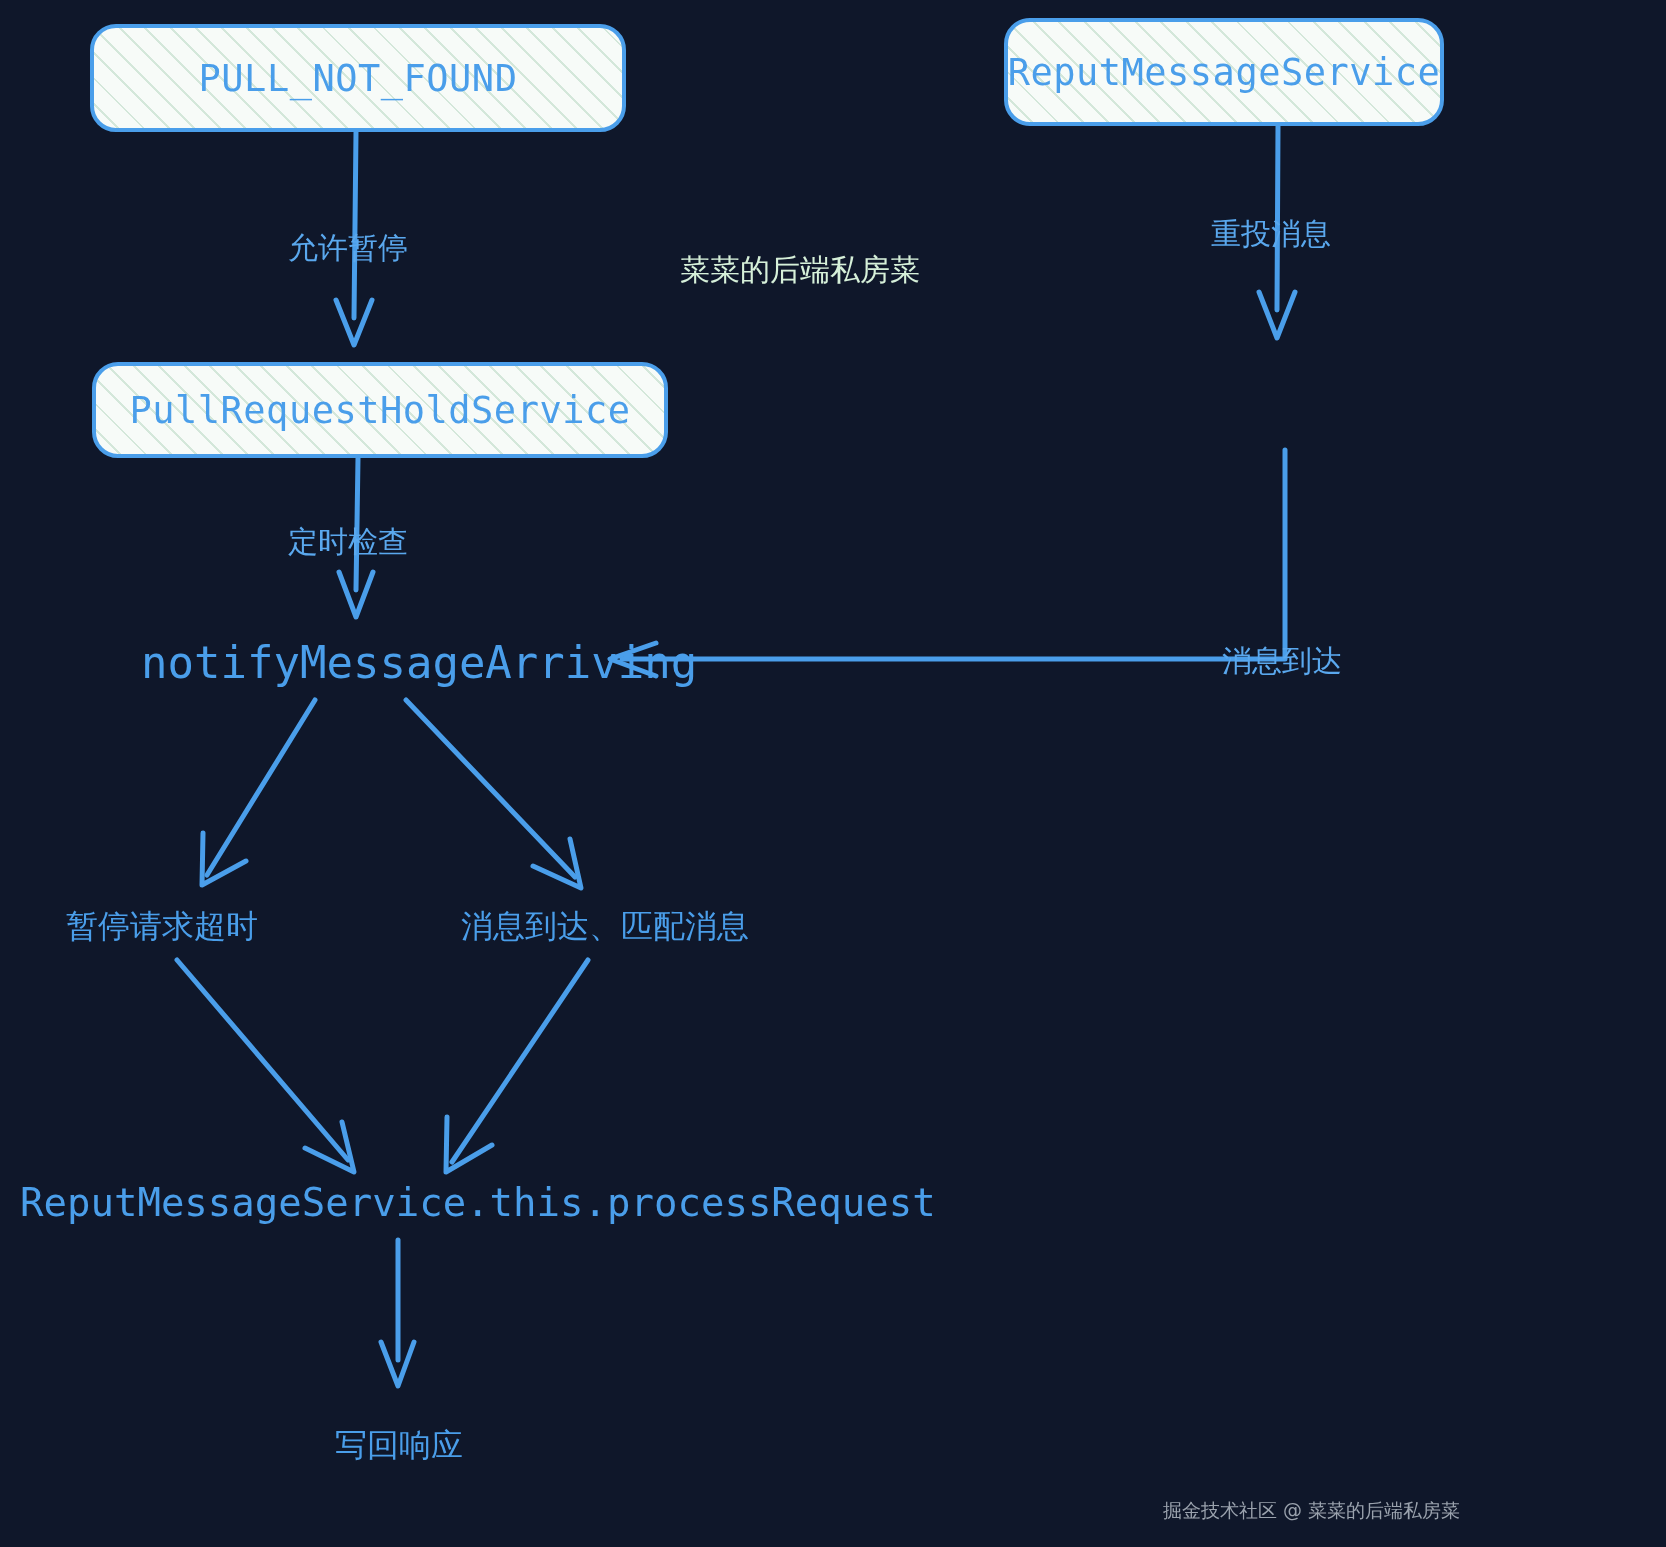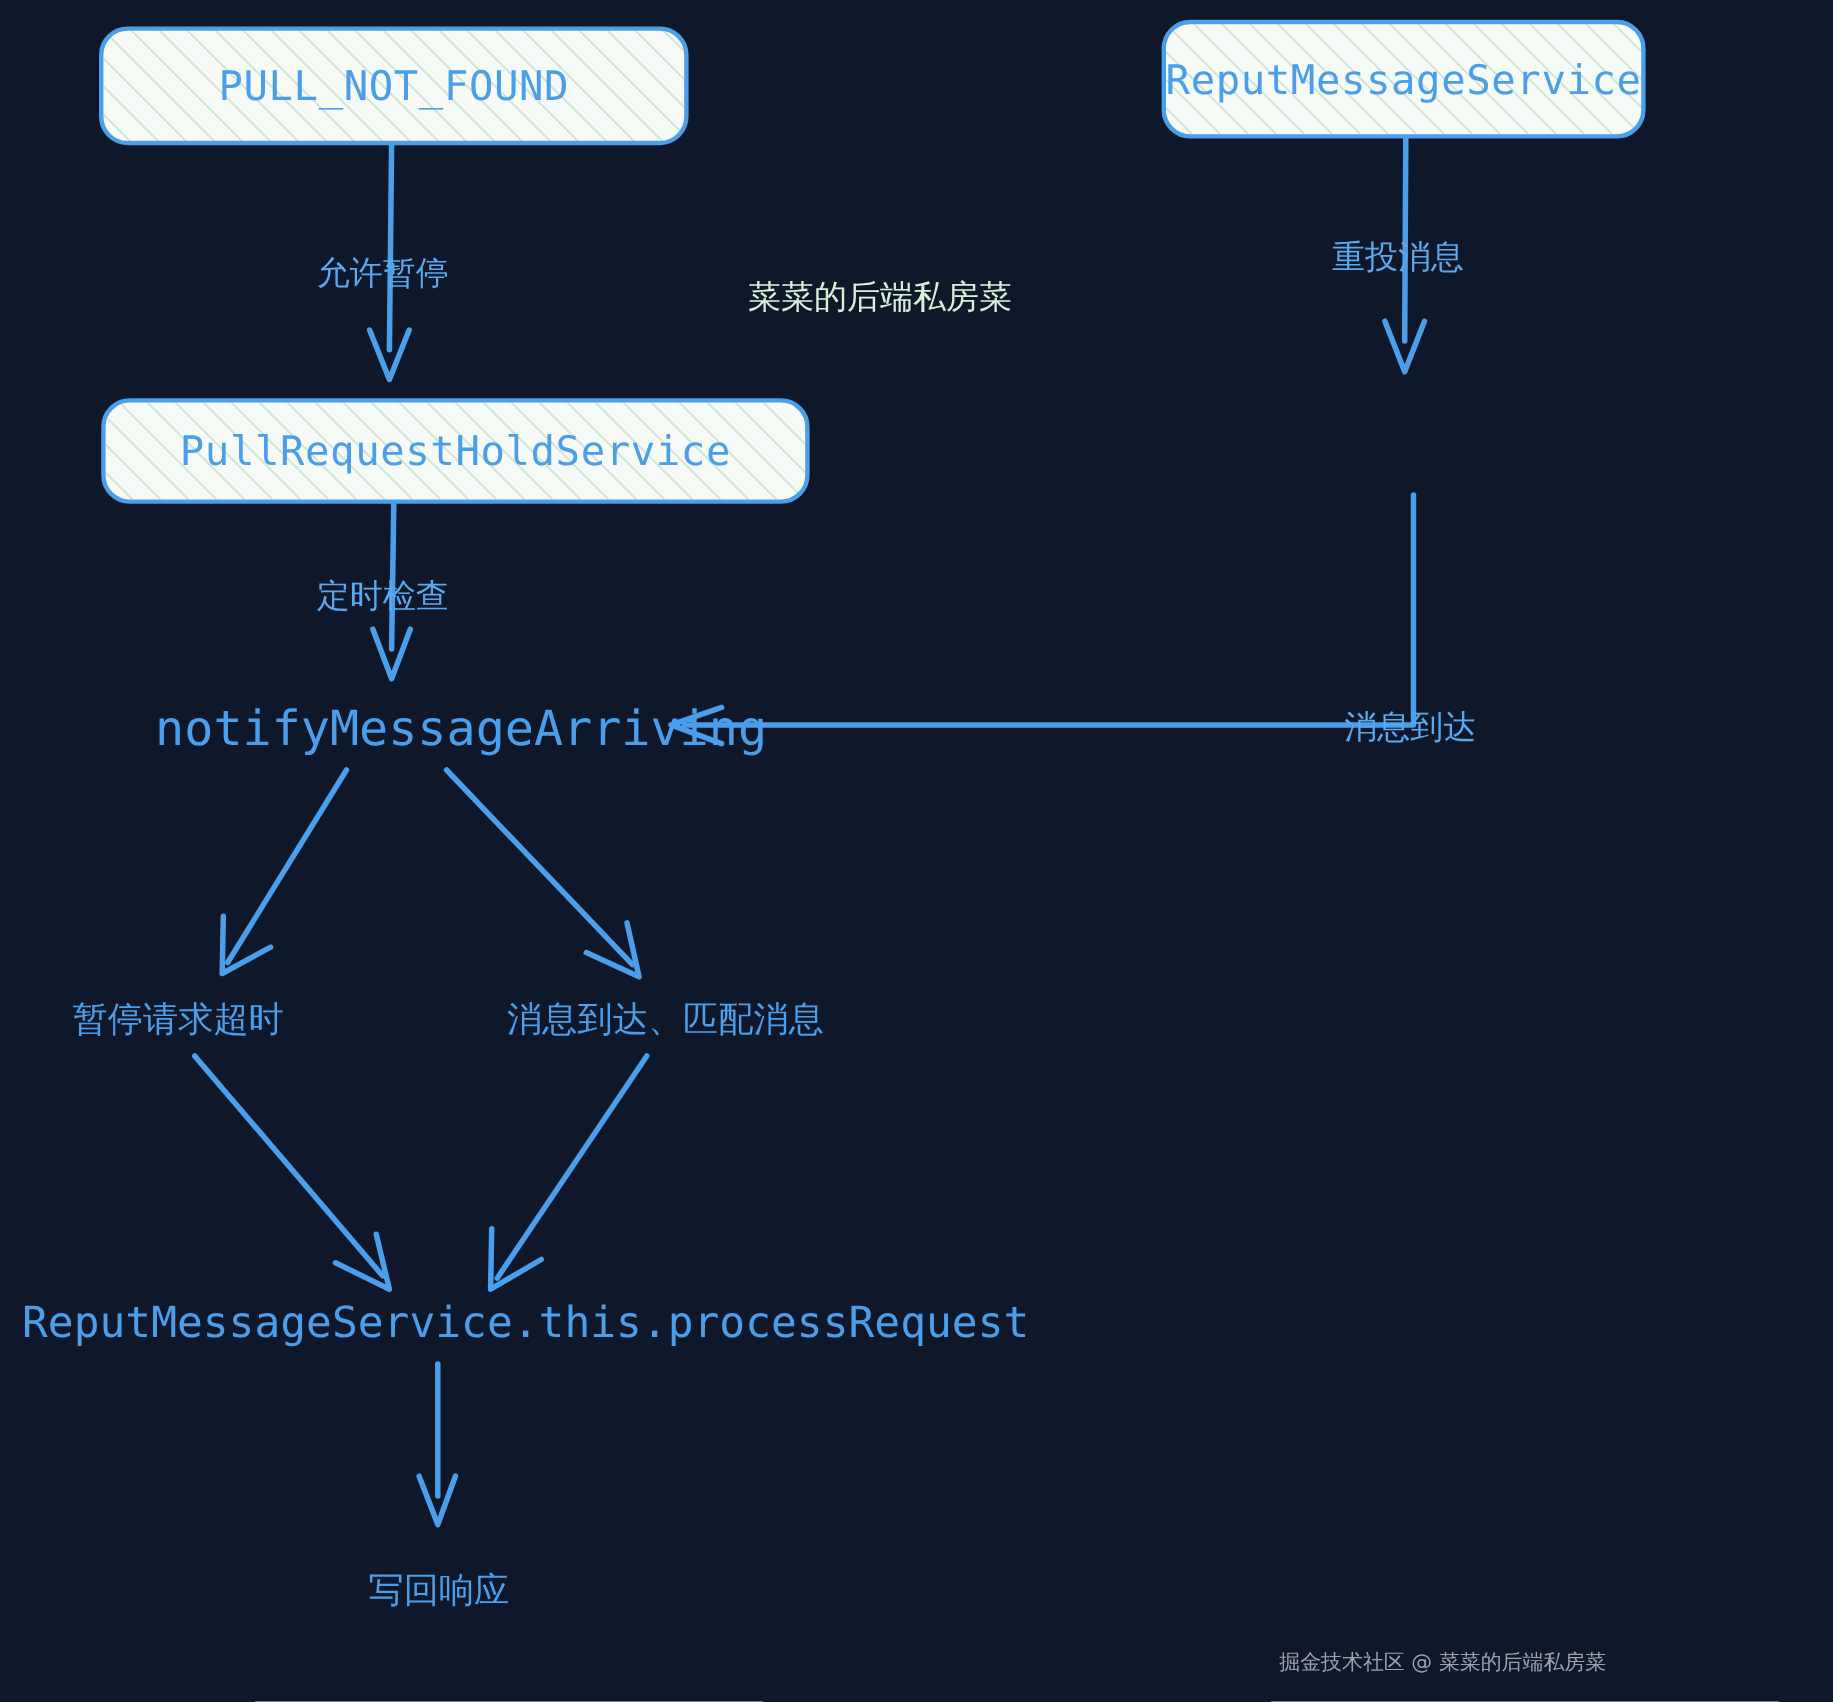--- a/index.html
+++ b/index.html
@@ -128,25 +128,25 @@
         <path d="M398,1240 L398,1360"></path>
         <path d="M381,1342 L398,1386 L414,1342"></path>
       </g>
     </g>
   </svg>
 
   <div class="node-box" style="left:90px; top:24px; width:536px; height:108px; font-size:37px;">
     <span>PULL_NOT_FOUND</span>
   </div>
 
-  <div class="node-box" style="left:1056px; top:18px; width:440px; height:108px; font-size:37px;">
+  <div class="node-box" style="left:1004px; top:18px; width:440px; height:108px; font-size:37px;">
     <span>ReputMessageService</span>
   </div>
 
-  <div class="node-box" style="left:92px; top:362px; width:644px; height:96px; font-size:37px;">
+  <div class="node-box" style="left:92px; top:362px; width:576px; height:96px; font-size:37px;">
     <span>PullRequestHoldService</span>
   </div>
 
 
   <div class="plain-label" style="left:141px; top:637px; font-size:44px;">
     <span>notifyMessageArriving</span>
   </div>
 
   <div class="cn-node-label" style="left:66px; top:905px; font-size:32px;">
     <span>暂停请求超时</span>

